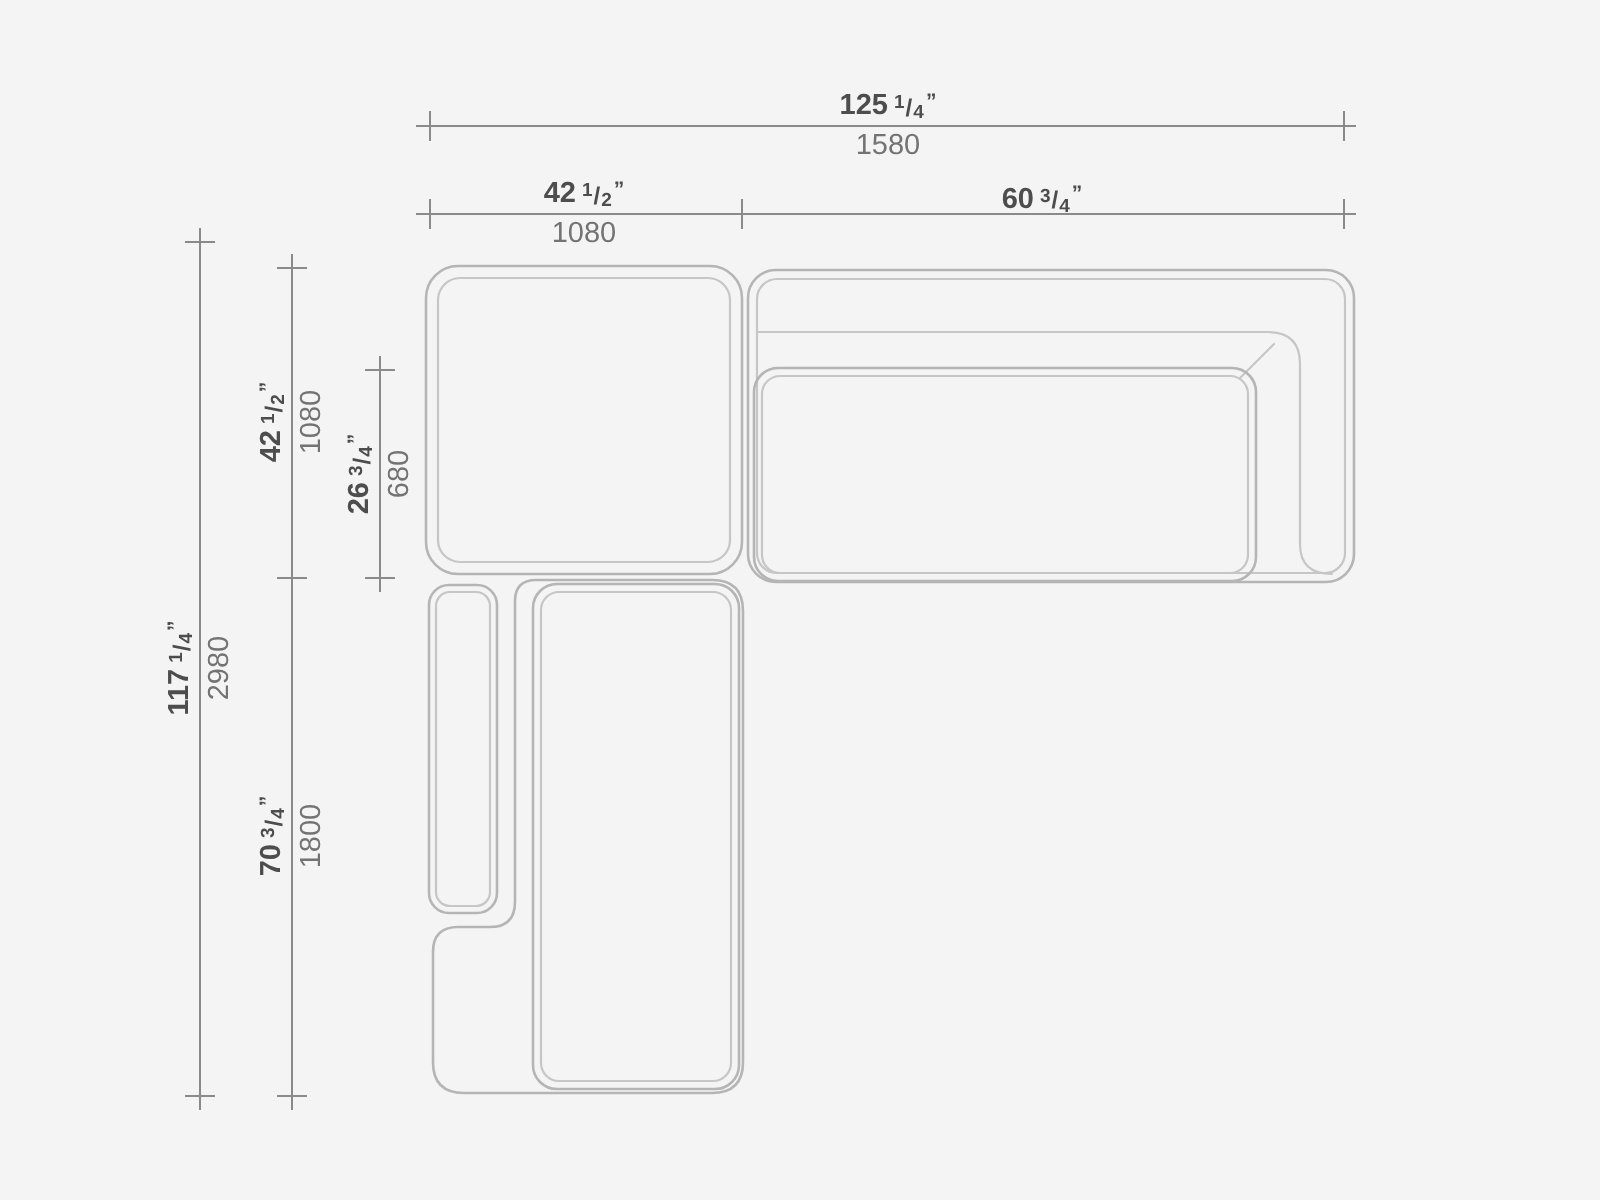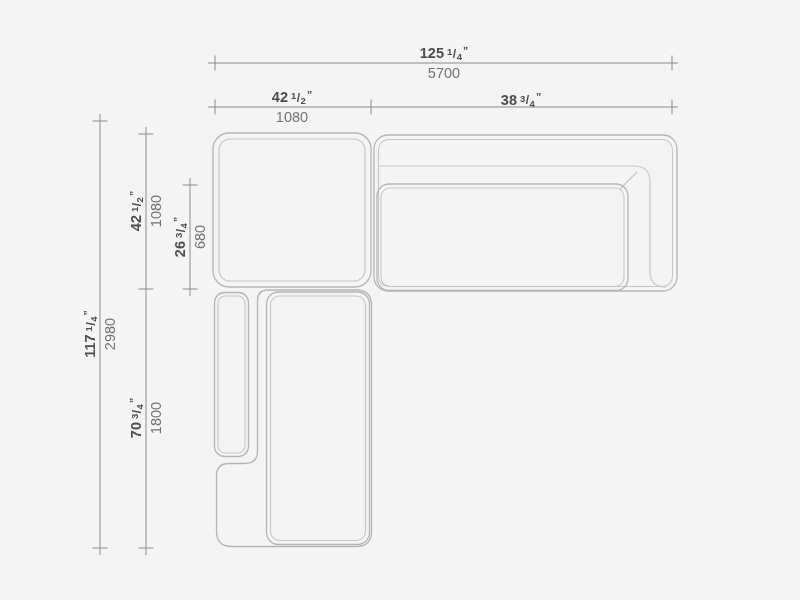--- a/index.html
+++ b/index.html
@@ -78,40 +78,40 @@
 
   <div class="dlabel" style="left:359px;top:46px">
     <div class="din">
         <span>125</span>
         <span class="fn">1</span>
         <span class="fs">/</span>
         <span class="fd">4</span>
         <span class="fq">”</span>
       </div>
     <div class="dmm">
-        <span>5700</span>
+        <span>1580</span>
       </div>
   </div>
 
   <div class="dlabel" style="left:207px;top:90px">
     <div class="din">
         <span>42</span>
         <span class="fn">1</span>
         <span class="fs">/</span>
         <span class="fd">2</span>
         <span class="fq">”</span>
       </div>
     <div class="dmm">
         <span>1080</span>
       </div>
   </div>
 
   <div class="dlabel" style="left:436px;top:90px">
     <div class="din">
-        <span>38</span>
+        <span>60</span>
         <span class="fn">3</span>
         <span class="fs">/</span>
         <span class="fd">4</span>
         <span class="fq">”</span>
       </div>
   </div>
 
   <div class="dlabel v" style="left:15px;top:317px">
     <div class="din">
         <span>117</span>

